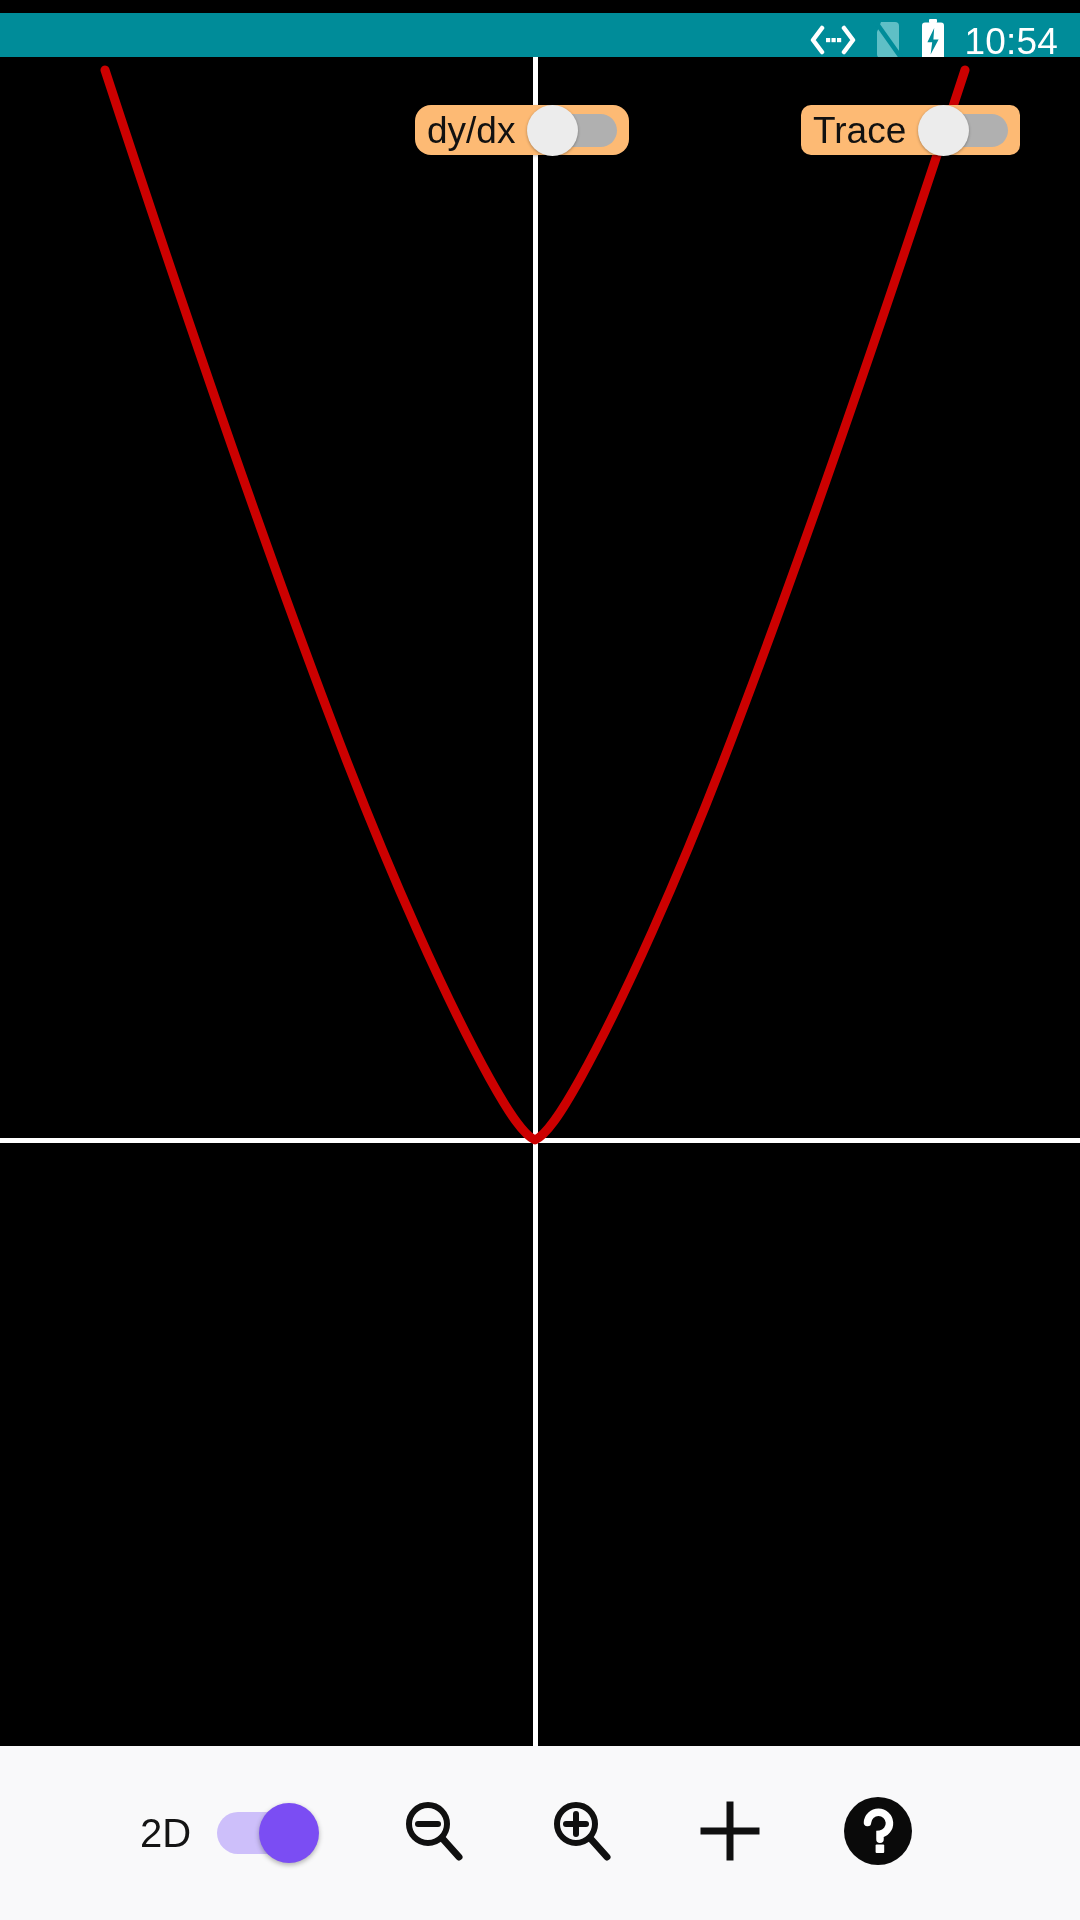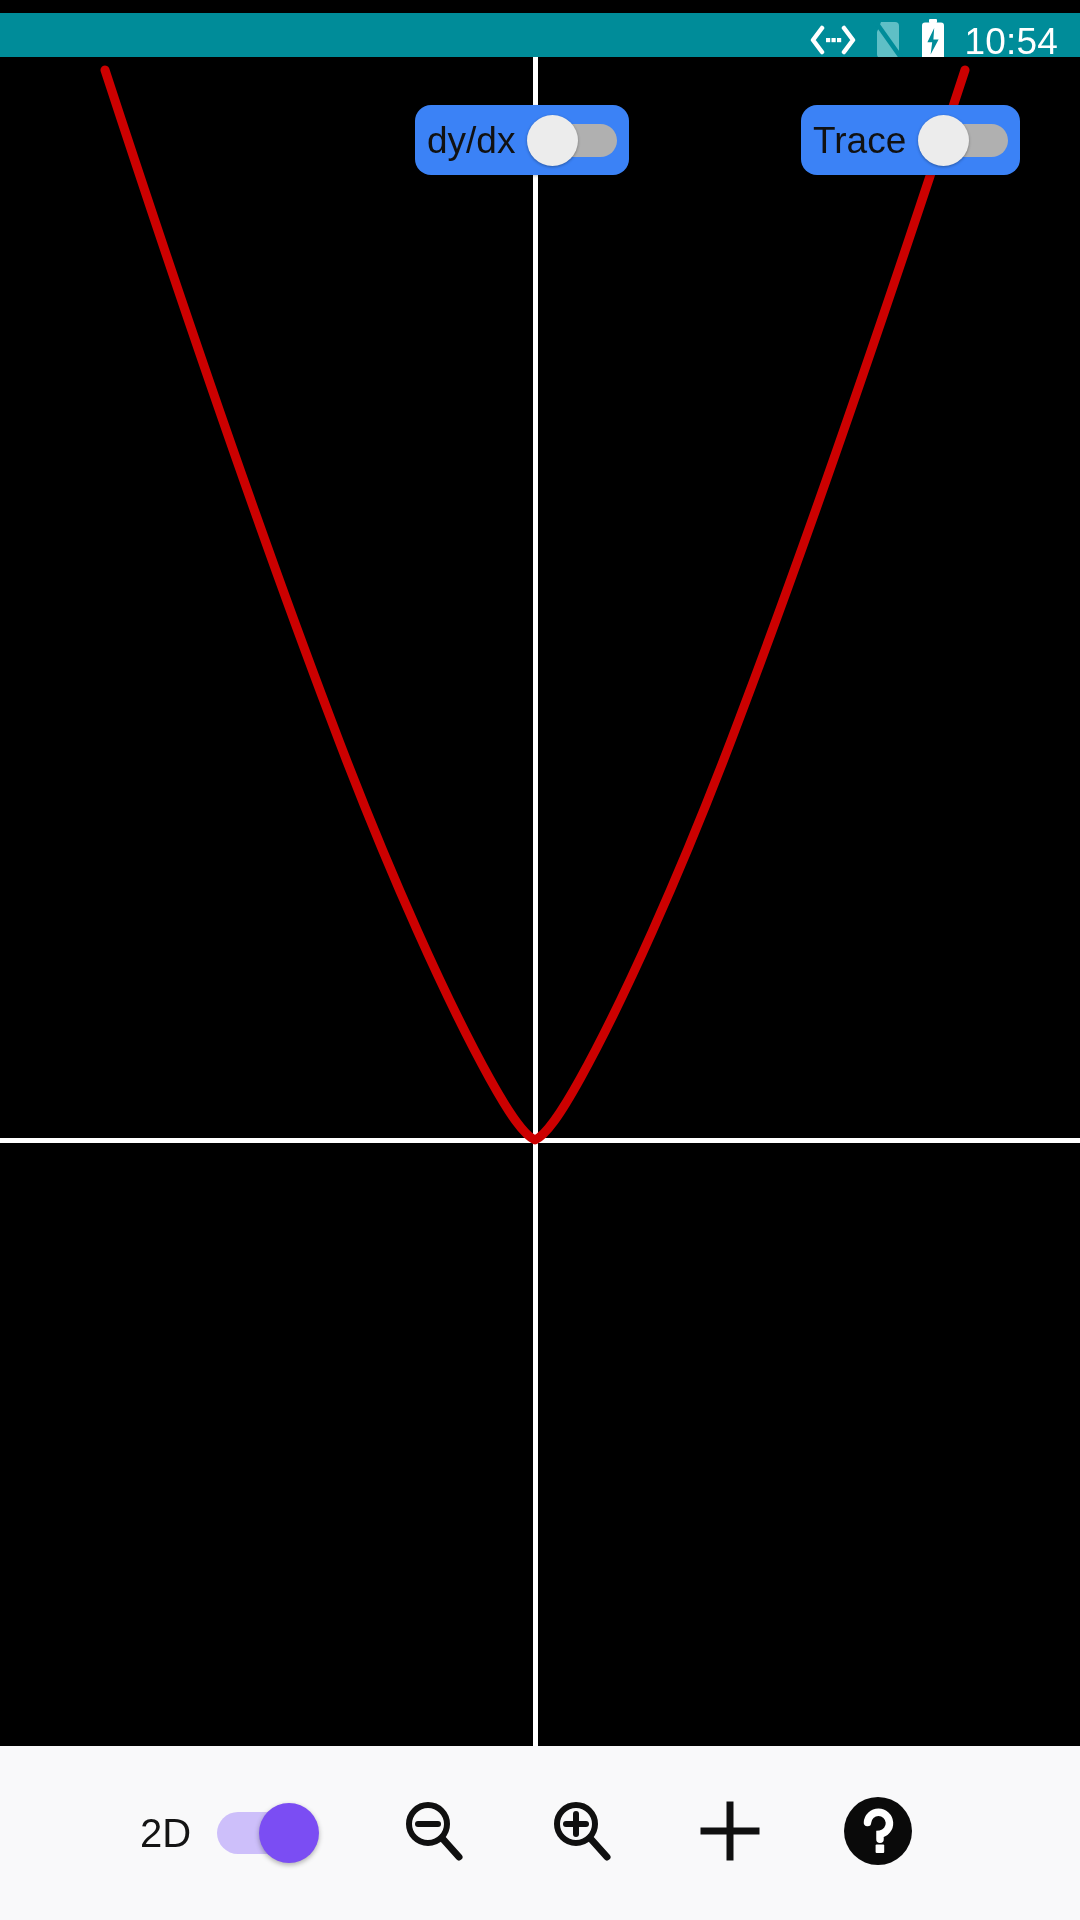--- a/index.html
+++ b/index.html
@@ -28,24 +28,24 @@
   
   .graph{
     position:absolute;left:0;top:57px;width:1080px;height:1689px;
     background:#000000;overflow:hidden;
   }
   .graph svg{position:absolute;left:0;top:0;display:block;}
 
   
   .pill{
     position:absolute;
-    background:#3b82f6;
+    background:#fdba74;
     border-radius:16px;
     display:flex;align-items:center;
-    height:70px;
+    height:50px;
     box-sizing:border-box;
     padding:0 10px 0 12px;
     box-shadow:0 1px 3px rgba(0,0,0,.25);
   }
   .pill-label{
     color:#111111;font-size:37px;line-height:37px;
     white-space:nowrap;margin-right:12px;
   }
   #pill-dydx{left:415px;top:105px;}
   #pill-trace{left:801px;top:105px;}
@@ -153,21 +153,21 @@
     </svg>
 
     <div class="pill" id="pill-dydx" style="top:48px;">
       <span class="pill-label">dy/dx</span>
       <span class="switch-off">
         <span class="track"></span>
         <span class="thumb"></span>
       </span>
     </div>
 
-    <div class="pill" id="pill-trace" style="top:48px;">
+    <div class="pill" id="pill-trace" style="top:48px;border-radius:10px;">
       <span class="pill-label">Trace</span>
       <span class="switch-off">
         <span class="track"></span>
         <span class="thumb"></span>
       </span>
     </div>
   </div>
 
   <div class="toolbar">
     <div class="tb-inner">

